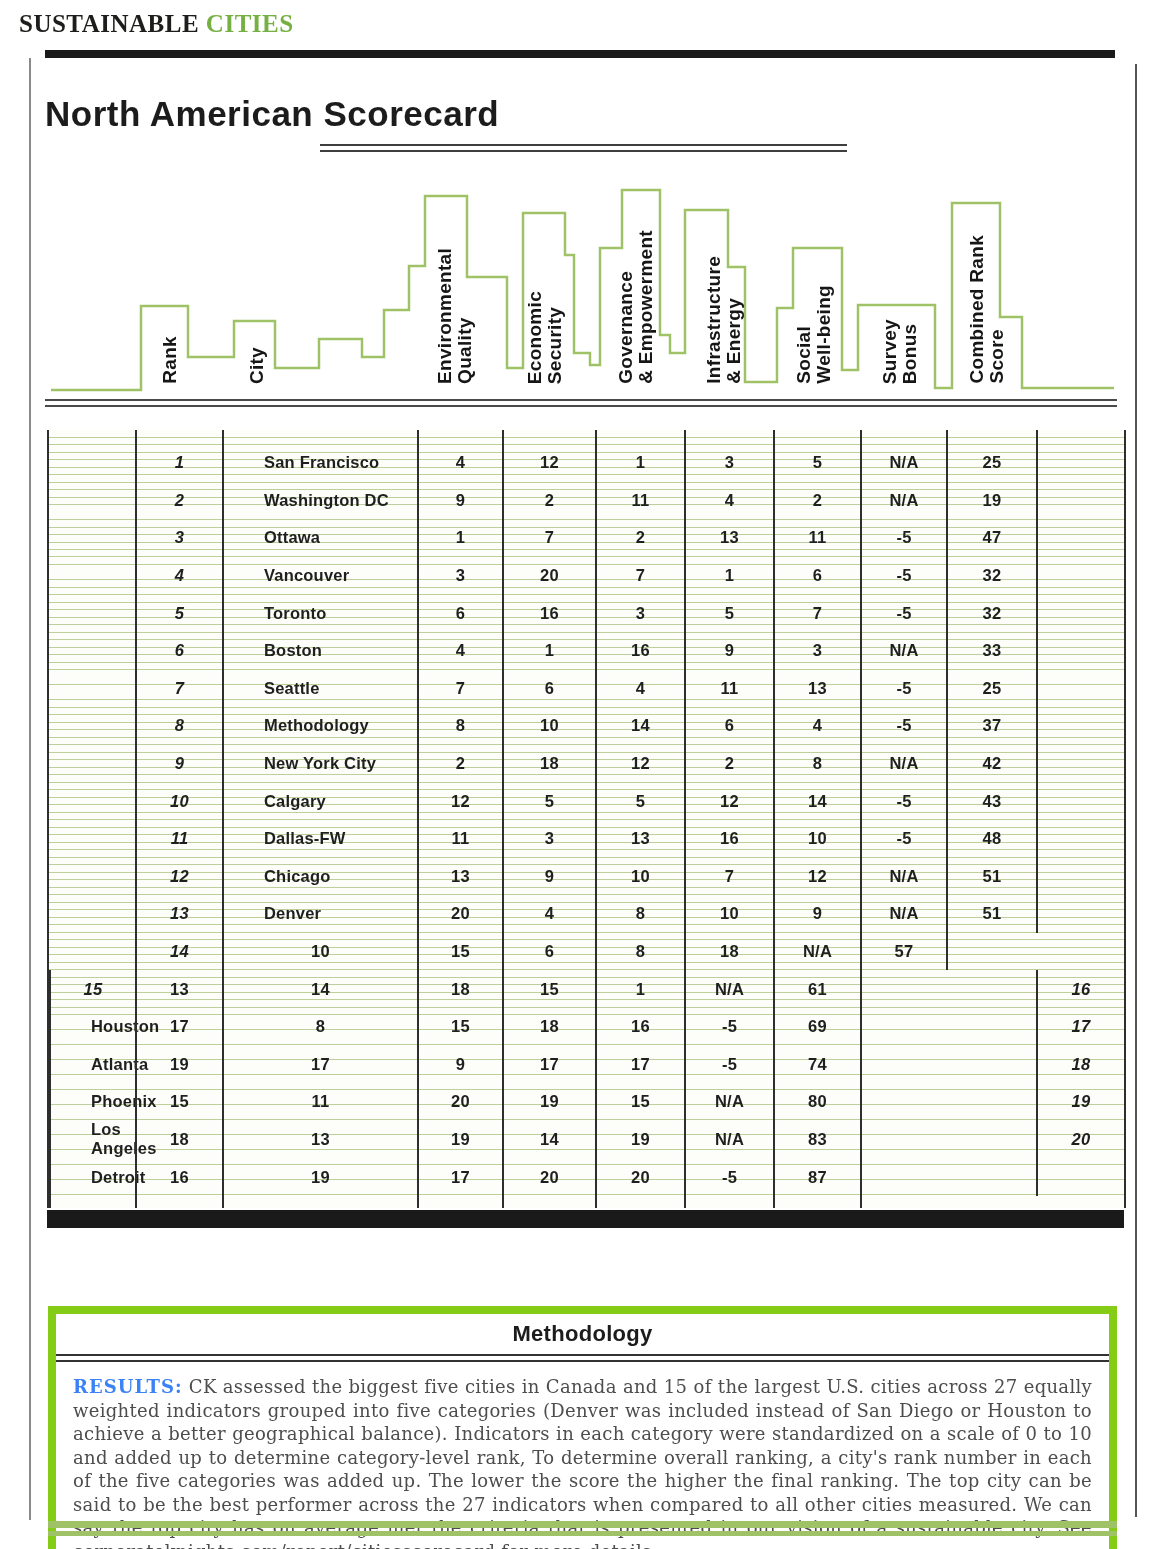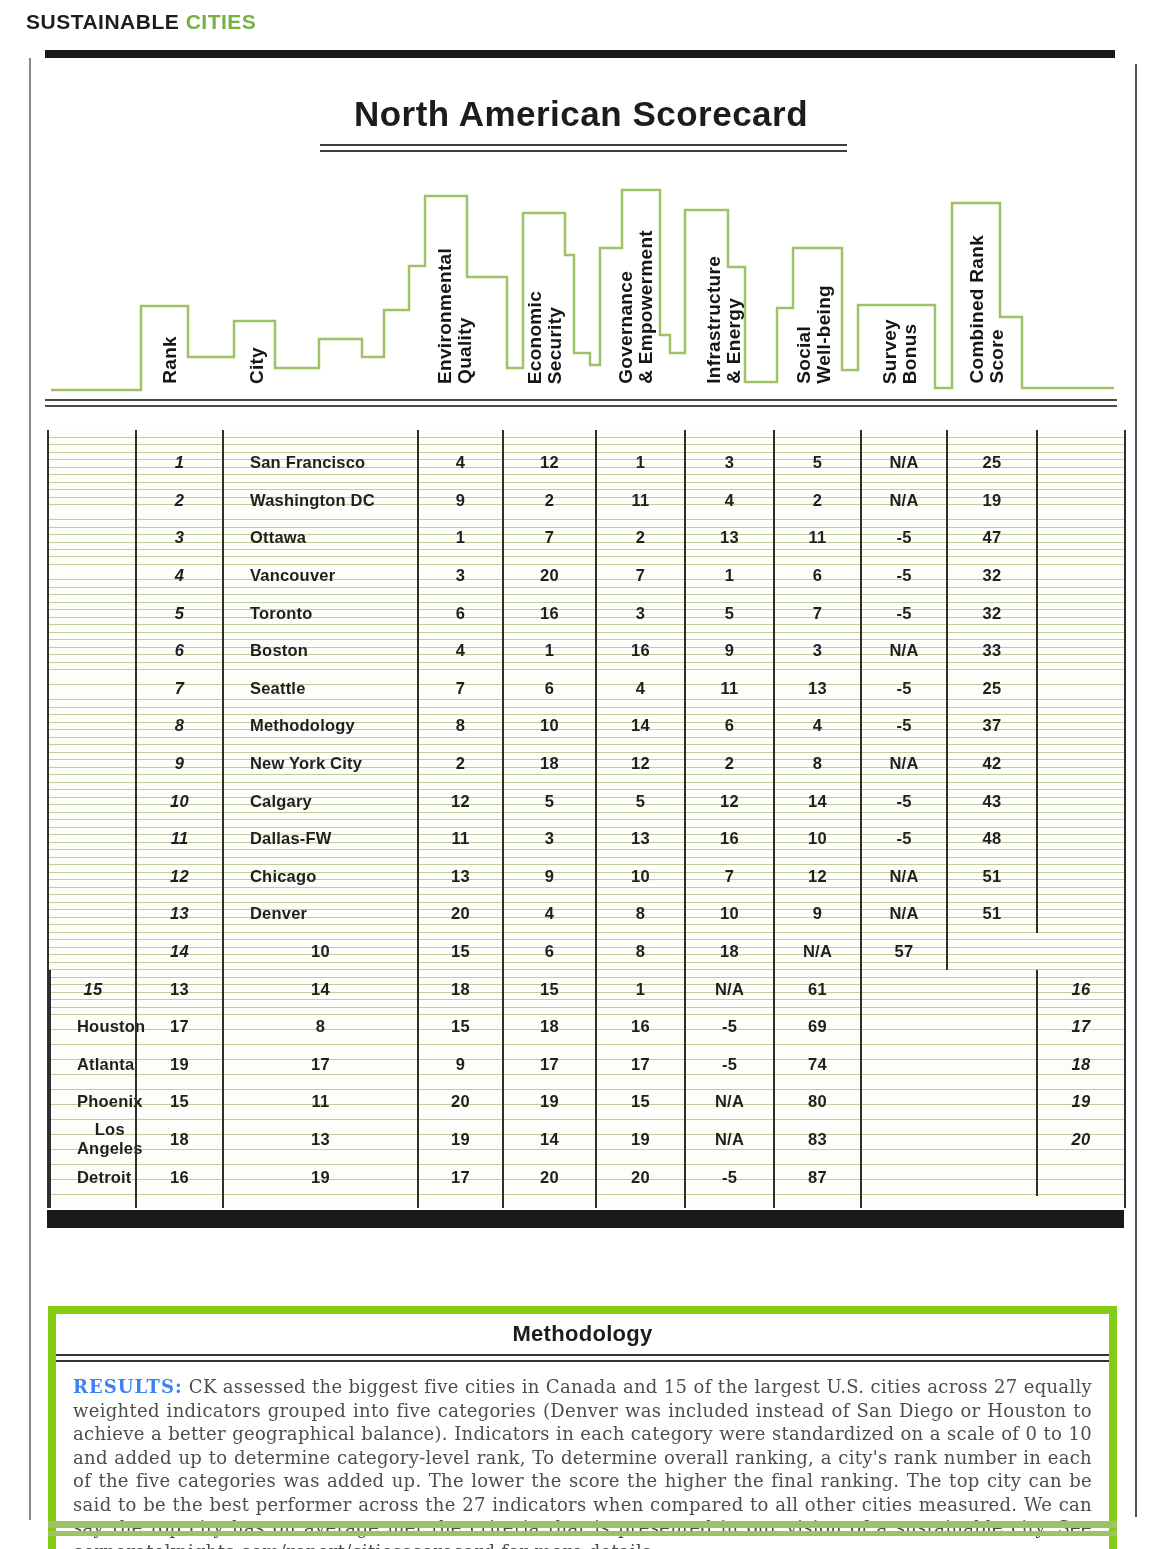--- a/index.html
+++ b/index.html
@@ -1,30 +1,30 @@
 <!DOCTYPE html>
 <html><head>
 <meta charset="utf-8">
 <style>
   html,body{margin:0;padding:0;background:#ffffff;}
   .page{position:relative;width:1163px;height:1549px;background:#ffffff;overflow:hidden;
         font-family:"Liberation Sans",sans-serif;}
 
   
-  .kicker{position:absolute;left:26px;top:10px;font-family:Liberation Sans, sans-serif;
-          font-weight:700;font-size:21px;letter-spacing:.5px;color:#1d1d1b;}
+  .kicker{position:absolute;left:19px;top:10px;font-family:Liberation Serif, serif;
+          font-weight:700;font-size:25px;letter-spacing:.5px;color:#1d1d1b;}
   .kicker .green{color:#76b043;}
 
   
   .topbar{position:absolute;left:45px;top:50px;width:1070px;height:8px;background:#1a1a1a;}
   .edge-left{position:absolute;left:29px;top:58px;width:2px;height:1462px;background:#8a8a8a;}
   .edge-right{position:absolute;left:1135px;top:64px;width:2px;height:1453px;background:#555;}
 
   
-  .title{position:absolute;left:45px;top:94px;width:1072px;text-align:center;
+  .title{position:absolute;left:45px;top:94px;width:1072px;
          font-size:35px;font-weight:800;letter-spacing:.5px;color:#1c1c1c;}
   .title-underline{position:absolute;left:320px;top:144px;width:527px;height:4px;
          border-top:2px solid #3f3f3f;border-bottom:2px solid #3f3f3f;}
 
   
   .skyline{position:absolute;left:45px;top:185px;width:1075px;height:225px;}
   .skyline svg{position:absolute;left:0;top:0;}
   .collabel{position:absolute;bottom:26px;transform:translateX(-50%) rotate(180deg);
             writing-mode:vertical-rl;white-space:pre-line;
             font-size:19px;font-weight:800;line-height:1.06;letter-spacing:.3px;color:#161616;}
@@ -35,21 +35,21 @@
   .scoregrid{position:absolute;left:47px;top:430px;width:1075px;
       display:grid;
       grid-template-columns:86px 87px 195px 85px 93px 89px 89px 87px 86px 90px 88px;
       grid-template-rows:14px repeat(20,37.6px) 12px;
       border-left:2px solid #2e2e2e;border-right:2px solid #2e2e2e;
       background:repeating-linear-gradient(to bottom,#fdfdfa 0px,#fdfdfa 6.5px,#bdd09c 6.5px,#bdd09c 7.5px);}
   .c{display:flex;align-items:center;justify-content:center;
      font-size:16.5px;font-weight:700;color:#1f1f1f;letter-spacing:.2px;}
   .c.bl{border-left:2px solid #2e2e2e;}
   .c.rank{font-style:italic;}
-  .c.city{justify-content:flex-start;padding-left:26px;text-align:center;}
+  .c.city{justify-content:flex-start;padding-left:40px;}
   .tablebar{position:absolute;left:47px;top:1210px;width:1077px;height:18px;background:#1a1a1a;}
 
   
   .methodology{position:absolute;left:48px;top:1306px;width:1069px;height:294px;
       border:8px solid #84cc16;box-sizing:border-box;background:#fff;}
   .meth-head{height:40px;display:flex;align-items:center;justify-content:center;
       font-size:22px;font-weight:800;letter-spacing:.3px;color:#1c1c1c;}
   .meth-sep{height:4px;border-top:2px solid #333;border-bottom:2px solid #333;}
   .meth-body{padding:13px 17px 0 17px;text-align:justify;
       font-family:"DejaVu Serif",serif;font-size:18px;line-height:23.5px;

